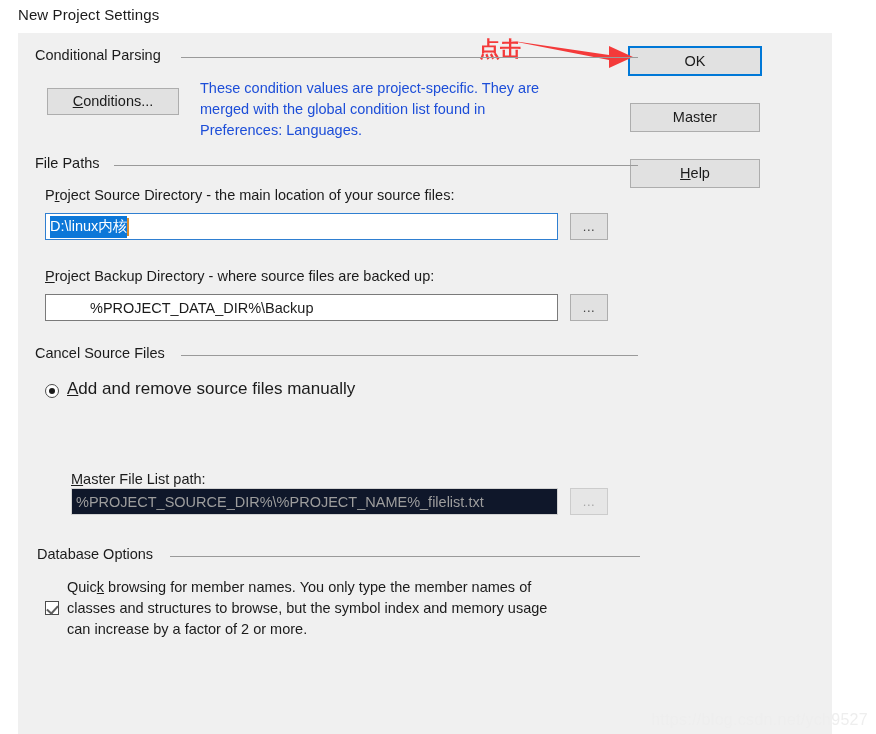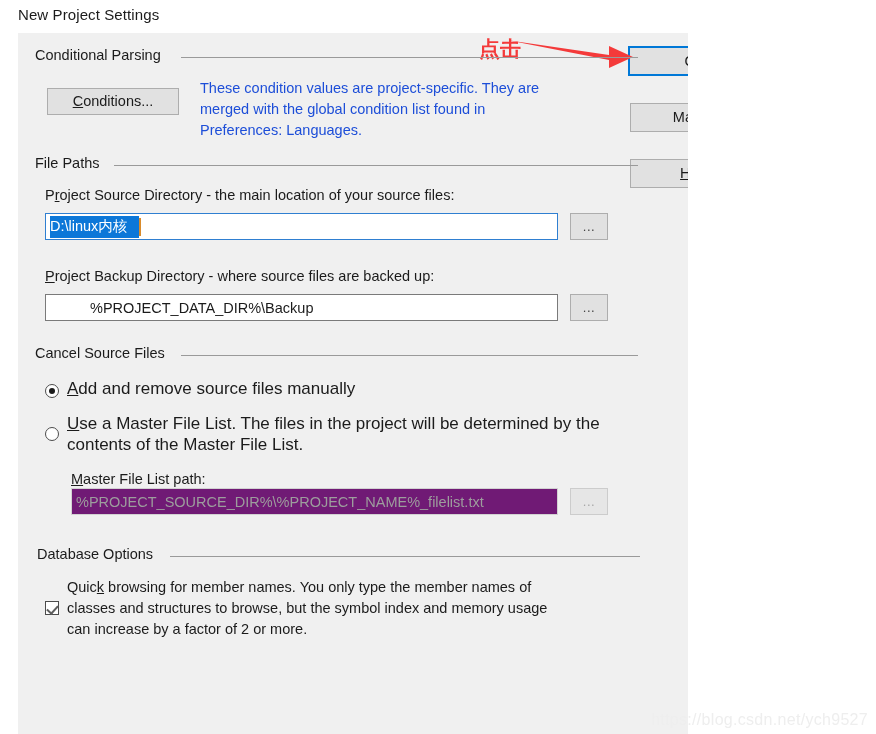--- a/index.html
+++ b/index.html
@@ -25,21 +25,21 @@
     font-size: 15px;
     color: #1b1b1b;
     letter-spacing: .1px;
     white-space: nowrap;
   }
 
   
   .dialog-panel {
     position: absolute;
     left: 18px; top: 33px;
-    width: 670px; height: 701px;
+    width: 814px; height: 701px;
     background: #f0f0f0;
     overflow: hidden;
   }
 
   
   .group {
     position: absolute;
   }
   .group-label {
     position: absolute;
@@ -118,29 +118,29 @@
     align-items: center;
     padding: 0 4px;
     overflow: hidden;
     white-space: nowrap;
     cursor: text;
   }
   .field.focused {
     border: 1px solid #2f7fd1;
   }
   .field.disabled {
-    background: #701a75;
+    background: #0f172a;
     border: 1px solid #d2d2d2;
     color: #9d9d9d;
     cursor: default;
   }
   .sel {
     background: #0c77d8;
     color: #ffffff;
-    padding: 1px 12px 2px 0;
+    padding: 1px 0 2px 0;
   }
   .caret {
     display: inline-block;
     width: 2px;
     height: 18px;
     background: #d98b2b;
     vertical-align: middle;
   }
 
   
@@ -276,25 +276,20 @@
     <div class="group" style="left:17px; top:312px; width:603px; height:1px;">
       <div class="group-label">Cancel Source Files</div>
       <div class="group-line" style="left:146px; width:457px;"></div>
     </div>
 
     <div class="radio-row" style="left:27px; top:348px; width:430px; height:22px;">
       <span class="radio on" style="top:3px;"></span>
       <span class="radio-label"><span class="u">A</span><span>dd and remove source files manually</span></span>
     </div>
 
-    <div class="radio-row" style="left:27px; top:383px; width:560px; height:44px;">
-      <span class="radio" style="top:11px;"></span>
-      <span class="radio-label"><span class="u">U</span><span>se a Master File List. The files in the project will be determined by the
-contents of the Master File List.</span></span>
-    </div>
 
     <div class="label" style="left:53px; top:438px;"><span class="u">M</span><span>aster File List path:</span></div>
 
     <div class="field disabled" style="left:53px; top:455px; width:487px; height:27px;">
       <span>%PROJECT_SOURCE_DIR%\%PROJECT_NAME%_filelist.txt</span>
     </div>
 
     <div class="btn small disabled" style="left:552px; top:455px; width:38px; height:27px;">
       <span>...</span>
     </div>

